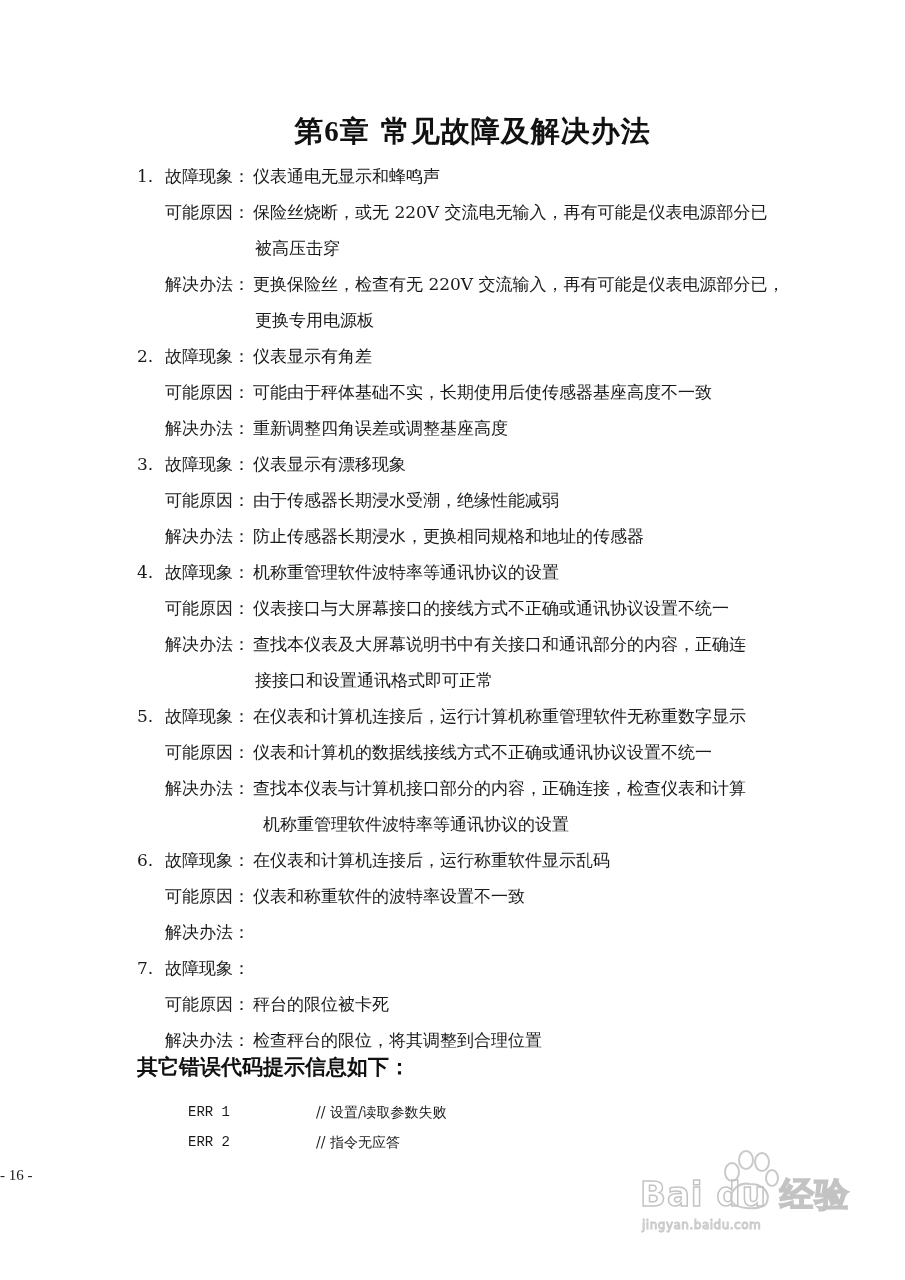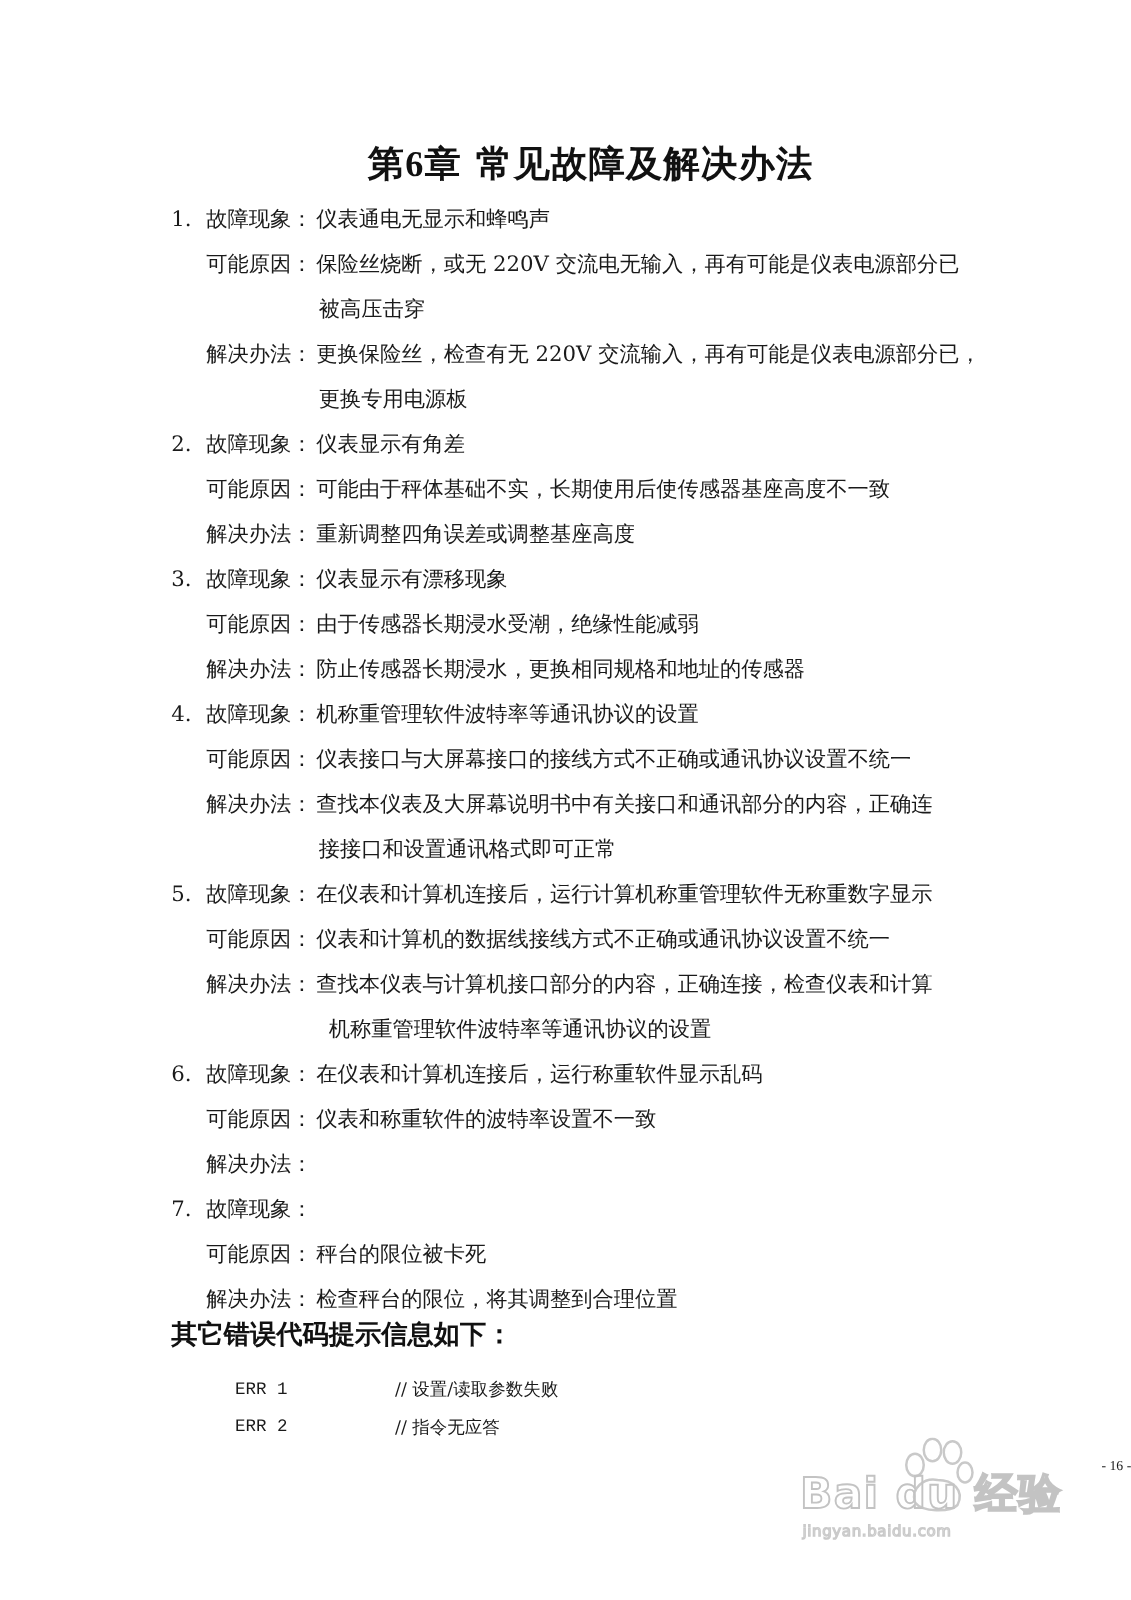--- a/index.html
+++ b/index.html
@@ -99,23 +99,23 @@
     }
     .err-desc {
       position: absolute;
       left: 128px;
     }
     .page-number {
       position: absolute;
       top: 1167px;
       left: 0;
       width: 905px;
-      text-align: right;
+      text-align: left;
       font-family: "Liberation Serif", serif;
-      font-size: 11px;
+      font-size: 15px;
     }
     .watermark {
       position: absolute;
       left: 640px;
       top: 1150px;
       width: 220px;
       height: 100px;
       color: #c8c8c8;
       opacity: 0.9;
     }

